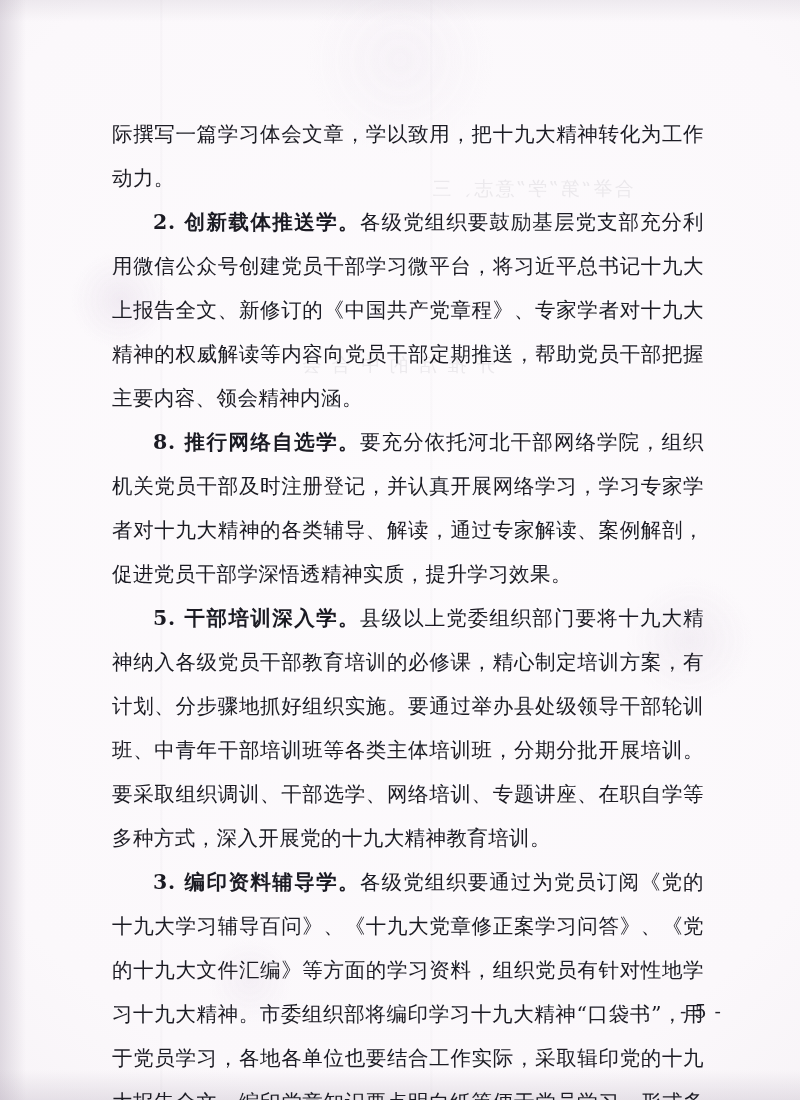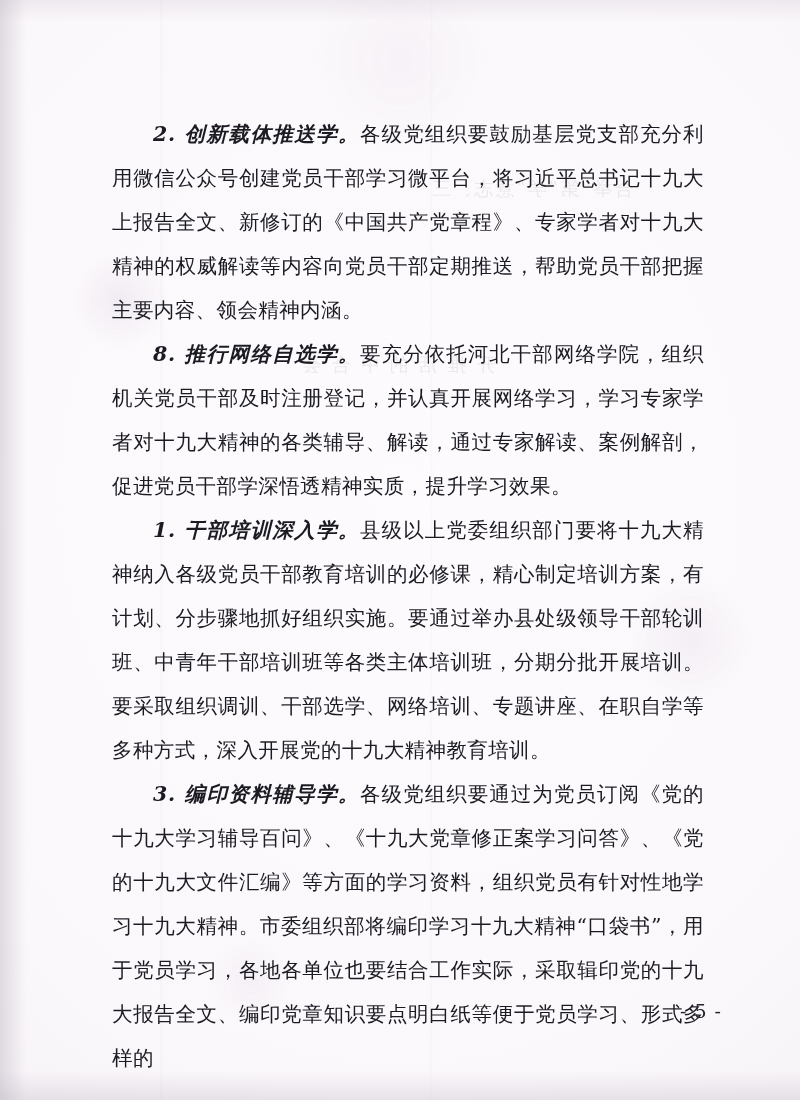--- a/index.html
+++ b/index.html
@@ -95,21 +95,20 @@
   p.para.indent {
     text-indent: 41px;
   }
   p.para + p.para {
     margin-top: 0;
   }
 
   .lead {
     font-weight: bold;
     letter-spacing: 0.8px;
-    font-style: italic;
   }
 
   .pagenum {
     position: absolute;
     right: 78px;
     bottom: 78px;
     font-size: 19px;
     color: #23232b;
     font-family: "DejaVu Serif", serif;
     letter-spacing: 1px;
@@ -138,26 +137,27 @@
   <div class="streaks"></div>
   <div class="edge-top"></div>
   <div class="edge-left"></div>
   <div class="edge-bottom"></div>
 
   <div class="ghost g1">合举“第”学”意志、三</div>
   <div class="ghost g2">开 推 活 的 中 合 会</div>
 
   <div class="content">
 
+    <p class="para"><span>际撰写一篇学习体会文章，学以致用，把十九大精神转化为工作动力。</span></p>
 
     <p class="para indent"><span class="lead">2. 创新载体推送学。</span><span>各级党组织要鼓励基层党支部充分利用微信公众号创建党员干部学习微平台，将习近平总书记十九大上报告全文、新修订的《中国共产党章程》、专家学者对十九大精神的权威解读等内容向党员干部定期推送，帮助党员干部把握主要内容、领会精神内涵。</span></p>
 
     <p class="para indent"><span class="lead">8. 推行网络自选学。</span><span>要充分依托河北干部网络学院，组织机关党员干部及时注册登记，并认真开展网络学习，学习专家学者对十九大精神的各类辅导、解读，通过专家解读、案例解剖，促进党员干部学深悟透精神实质，提升学习效果。</span></p>
 
-    <p class="para indent"><span class="lead">1. 干部培训深入学。</span><span>县级以上党委组织部门要将十九大精神纳入各级党员干部教育培训的必修课，精心制定培训方案，有计划、分步骤地抓好组织实施。要通过举办县处级领导干部轮训班、中青年干部培训班等各类主体培训班，分期分批开展培训。要采取组织调训、干部选学、网络培训、专题讲座、在职自学等多种方式，深入开展党的十九大精神教育培训。</span></p>
+    <p class="para indent"><span class="lead">5. 干部培训深入学。</span><span>县级以上党委组织部门要将十九大精神纳入各级党员干部教育培训的必修课，精心制定培训方案，有计划、分步骤地抓好组织实施。要通过举办县处级领导干部轮训班、中青年干部培训班等各类主体培训班，分期分批开展培训。要采取组织调训、干部选学、网络培训、专题讲座、在职自学等多种方式，深入开展党的十九大精神教育培训。</span></p>
 
     <p class="para indent"><span class="lead">3. 编印资料辅导学。</span><span>各级党组织要通过为党员订阅《党的十九大学习辅导百问》、《十九大党章修正案学习问答》、《党的十九大文件汇编》等方面的学习资料，组织党员有针对性地学习十九大精神。市委组织部将编印学习十九大精神“口袋书”，用于党员学习，各地各单位也要结合工作实际，采取辑印党的十九大报告全文、编印党章知识要点明白纸等便于党员学习、形式多样的</span></p>
 
   </div>
 
   <div class="pagenum">- 5 -</div>
 
 </div>
 
 </body></html>

